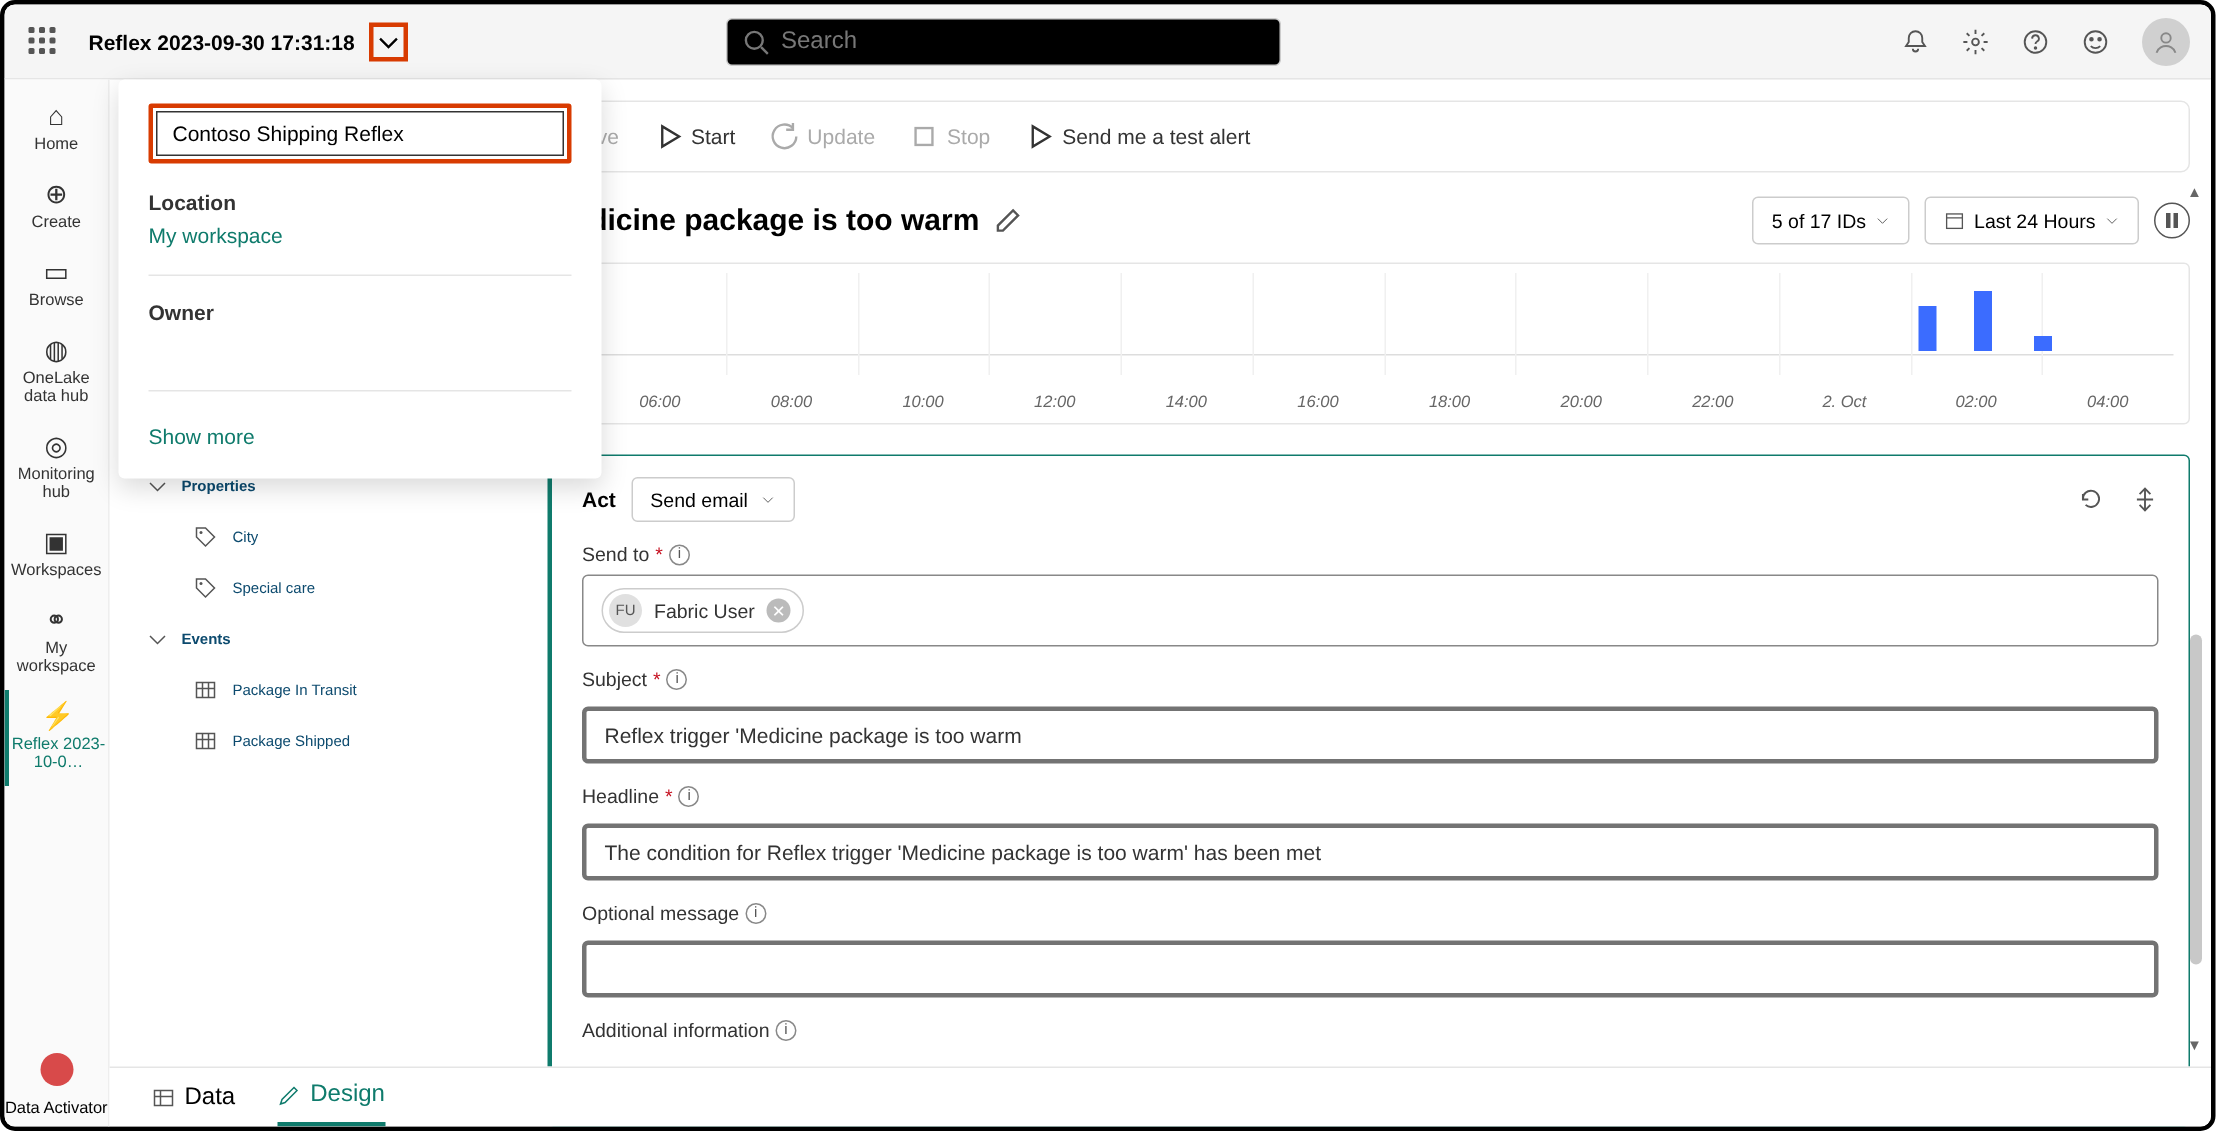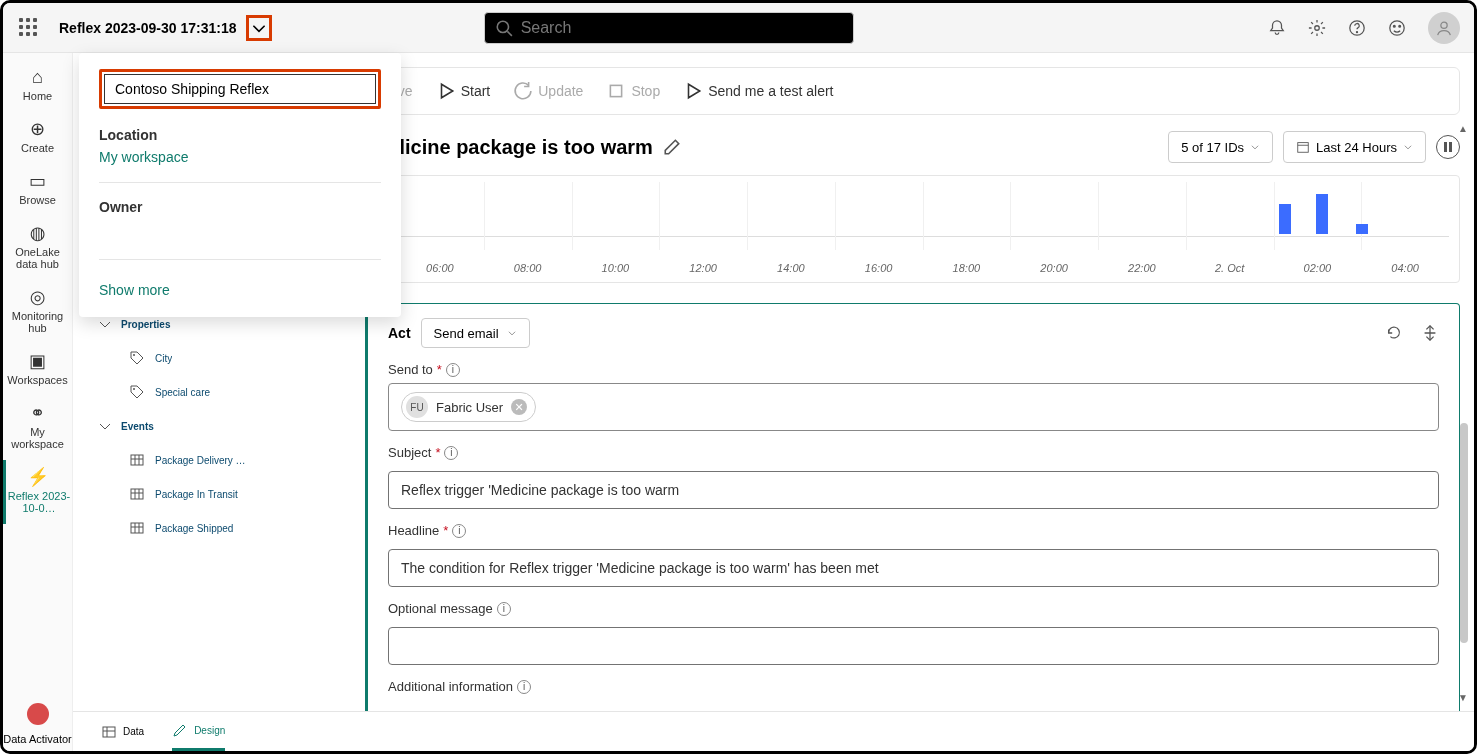--- a/index.html
+++ b/index.html
@@ -59,27 +59,27 @@
   .chart .bar { position: absolute; bottom: 48px; width: 12px; background: #3b6cff; }
   
   .act-card { margin-top: 20px; border: 1.5px solid #0f7b6c; border-left: 3px solid #0f7b6c; border-radius: 4px; padding: 14px 20px 6px; overflow: auto; flex: 1; }
   .act-head { display: flex; align-items: center; gap: 10px; margin-bottom: 14px; }
   .act-head .ttl { font-weight: 600; font-size: 14px; }
   .act-select { border: 1px solid #ccc; border-radius: 4px; height: 30px; display: flex; align-items: center; padding: 0 12px; font-size: 13px; gap: 8px; cursor: pointer;}
   .act-head .rhs { margin-left: auto; display: flex; gap: 18px; color: #555; }
   .flab { font-size: 13px; color: #333; margin-top: 14px; display: flex; align-items: center; gap: 4px; }
   .flab .req { color: #c50f1f; }
   .finput { width: 100%; border: 1.5px solid #888; border-radius: 4px; height: 38px; margin-top: 6px; padding: 0 12px; font-size: 14px; color: #333; display: flex; align-items: center;}
-  .finput.thin { border: 1px solid #737373; margin-top: 11px;}
+  .finput.thin { border: 3px solid #737373; margin-top: 11px;}
   .chip { display: inline-flex; align-items: center; gap: 8px; border: 1px solid #ccc; border-radius: 16px; padding: 3px 8px 3px 4px; font-size: 13px; }
   .chip .av { width: 22px; height: 22px; border-radius: 50%; background: #e0e0e0; font-size: 10px; display:flex;align-items:center;justify-content:center; color:#555;}
   .chip .x { width: 16px; height: 16px; border-radius: 50%; background: #bbb; color: #fff; font-size: 11px; display:flex;align-items:center;justify-content:center; cursor:pointer;}
   .info-ic { width: 14px; height: 14px; border: 1px solid #888; border-radius: 50%; display:inline-flex; align-items:center; justify-content:center; font-size:10px; color:#555;}
   
-  .bottom-tabs { position: absolute; left: 70px; right: 0; bottom: 0; height: 40px; border-top: 1px solid #e5e5e5; background: #fff; display: flex; align-items: center; padding-left: 28px; gap: 28px; font-size: 10px; }
+  .bottom-tabs { position: absolute; left: 70px; right: 0; bottom: 0; height: 40px; border-top: 1px solid #e5e5e5; background: #fff; display: flex; align-items: center; padding-left: 28px; gap: 28px; font-size: 16px; }
   .bottom-tabs .tab { display: flex; align-items: center; gap: 6px; height: 100%; cursor: pointer; }
   .bottom-tabs .tab.active { color: #0f7b6c; font-weight: 400; border-bottom: 3px solid #0f7b6c; }
   .scroll-gutter { position: absolute; right: 4px; top: 120px; bottom: 48px; width: 14px; }
   .scroll-gutter .thumb { position: absolute; top: 300px; width: 8px; right: 2px; height: 220px; background: #c8c8c8; border-radius: 4px; }
   .scroll-gutter .arr { position:absolute; left:2px; font-size:10px; color:#666;}
   svg { overflow: visible; }
 </style>
 </head>
 <body>
 
@@ -256,29 +256,20 @@
             <path d="M2 2h6l6 6-6 6-6-6z" fill="none" stroke="#555"></path>
             <circle cx="5" cy="5" r="1" fill="#555"></circle>
           </svg>
           <span class="lab">Special care</span>
         </div>
       <div class="section">
           <svg class="nic" viewBox="0 0 16 16">
             <polyline points="3,6 8,11 13,6" fill="none" stroke="#555"></polyline>
           </svg>
           <span>Events</span>
-        </div>
-      <div class="titm">
-          <svg class="nic" viewBox="0 0 16 16">
-            <rect x="2" y="3" width="12" height="10" fill="none" stroke="#555"></rect>
-            <line x1="2" y1="7" x2="14" y2="7" stroke="#555"></line>
-            <line x1="6" y1="3" x2="6" y2="13" stroke="#555"></line>
-            <line x1="10" y1="3" x2="10" y2="13" stroke="#555"></line>
-          </svg>
-          <span class="lab">Package Delivery …</span>
         </div>
       <div class="titm">
           <svg class="nic" viewBox="0 0 16 16">
             <rect x="2" y="3" width="12" height="10" fill="none" stroke="#555"></rect>
             <line x1="2" y1="7" x2="14" y2="7" stroke="#555"></line>
             <line x1="6" y1="3" x2="6" y2="13" stroke="#555"></line>
             <line x1="10" y1="3" x2="10" y2="13" stroke="#555"></line>
           </svg>
           <span class="lab">Package In Transit</span>
         </div>

